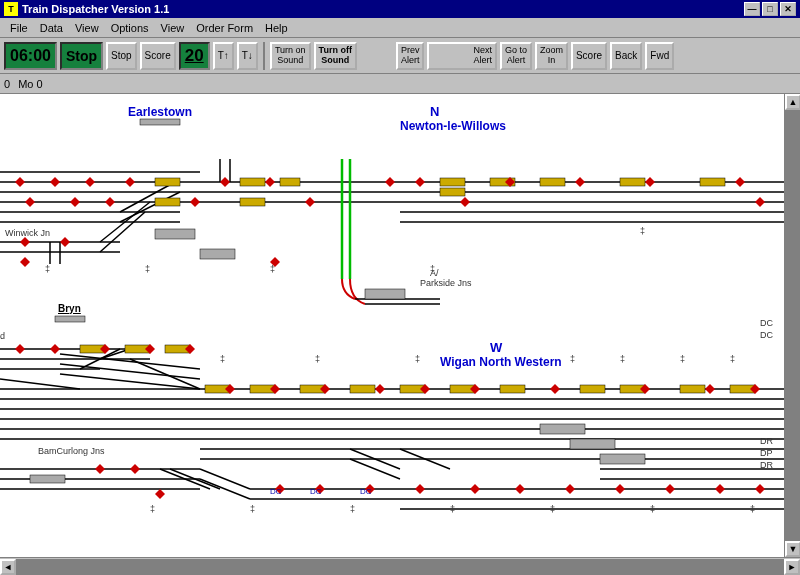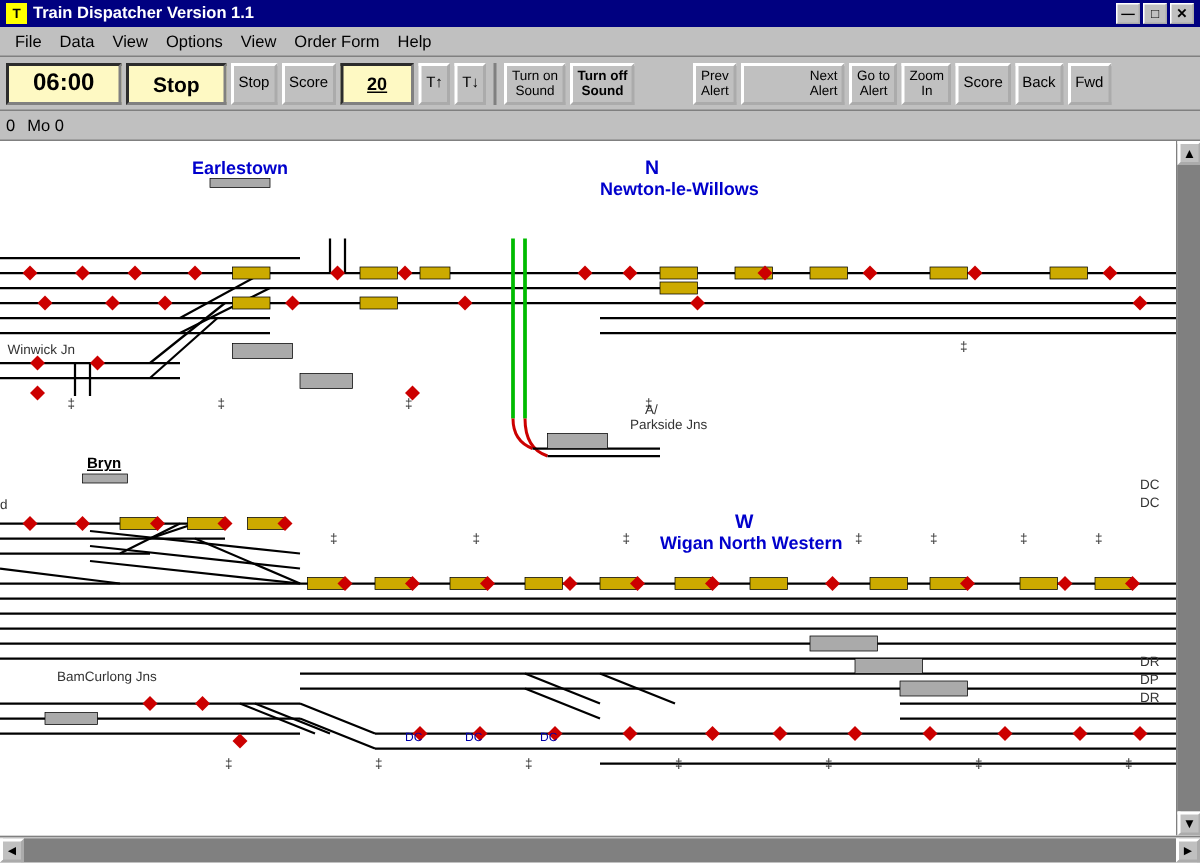--- a/index.html
+++ b/index.html
@@ -72,23 +72,23 @@
     #toolbar {
       background: #c0c0c0;
       height: 36px;
       display: flex;
       align-items: center;
       padding: 2px 4px;
       gap: 3px;
       border-bottom: 1px solid #808080;
     }
     .toolbar-display {
-      background: #fef9c3;
+      background: #15803d;
       border: 2px inset #808080;
-      padding: 2px 16px;
+      padding: 2px 4px;
       font-size: 16px;
       font-weight: bold;
       height: 28px;
       display: flex;
       align-items: center;
       min-width: 52px;
       justify-content: center;
     }
     .toolbar-btn {
       background: #c0c0c0;
@@ -201,21 +201,21 @@
   <span class="menu-item">View</span>
   <span class="menu-item">Order Form</span>
   <span class="menu-item">Help</span>
 </div>
 
 <div id="toolbar">
   <div class="toolbar-display">06:00</div>
   <div class="toolbar-display" style="font-size:14px; min-width:42px;">Stop</div>
   <button class="toolbar-btn toolbar-btn-small">Stop</button>
   <button class="toolbar-btn toolbar-btn-small">Score</button>
-  <div class="toolbar-display" style="font-size:12px; min-width:30px;text-decoration:underline;">20</div>
+  <div class="toolbar-display" style="font-size:17px; min-width:30px;text-decoration:underline;">20</div>
   <button class="toolbar-btn toolbar-btn-small">T↑</button>
   <button class="toolbar-btn toolbar-btn-small">T↓</button>
   <div class="toolbar-separator"></div>
   <button class="toolbar-btn toolbar-btn-small" style="font-size:9px; line-height:1.1;">Turn on<br>Sound</button>
   <button class="toolbar-btn toolbar-btn-small" style="font-size:9px; line-height:1.1;font-weight:bold;">Turn off<br>Sound</button>
   <button class="toolbar-btn toolbar-btn-small" style="font-size:9px; line-height:1.1;margin-left:36px;">Prev<br>Alert</button>
   <button class="toolbar-btn toolbar-btn-small" style="font-size:9px; line-height:1.1;padding-left:44px;">Next<br>Alert</button>
   <button class="toolbar-btn toolbar-btn-small" style="font-size:9px; line-height:1.1;">Go to<br>Alert</button>
   <button class="toolbar-btn toolbar-btn-small" style="font-size:9px; line-height:1.1;">Zoom<br>In</button>
   <button class="toolbar-btn toolbar-btn-small">Score</button>

